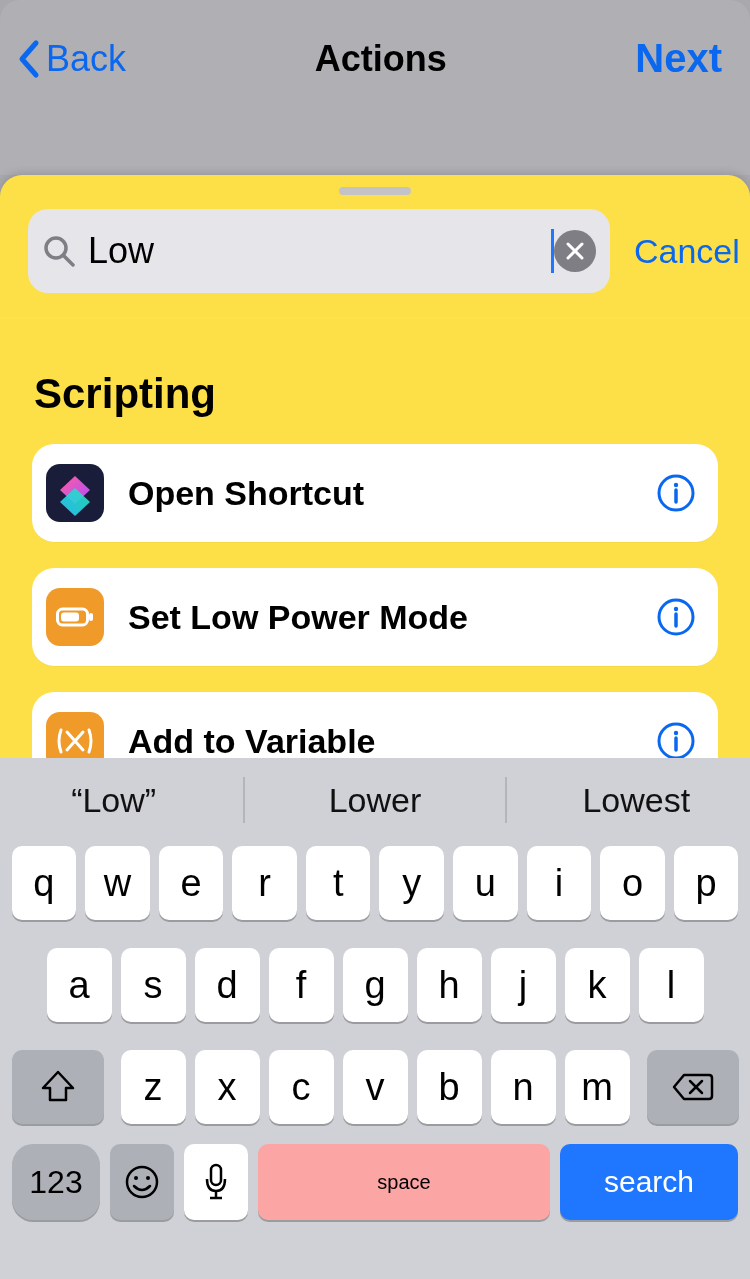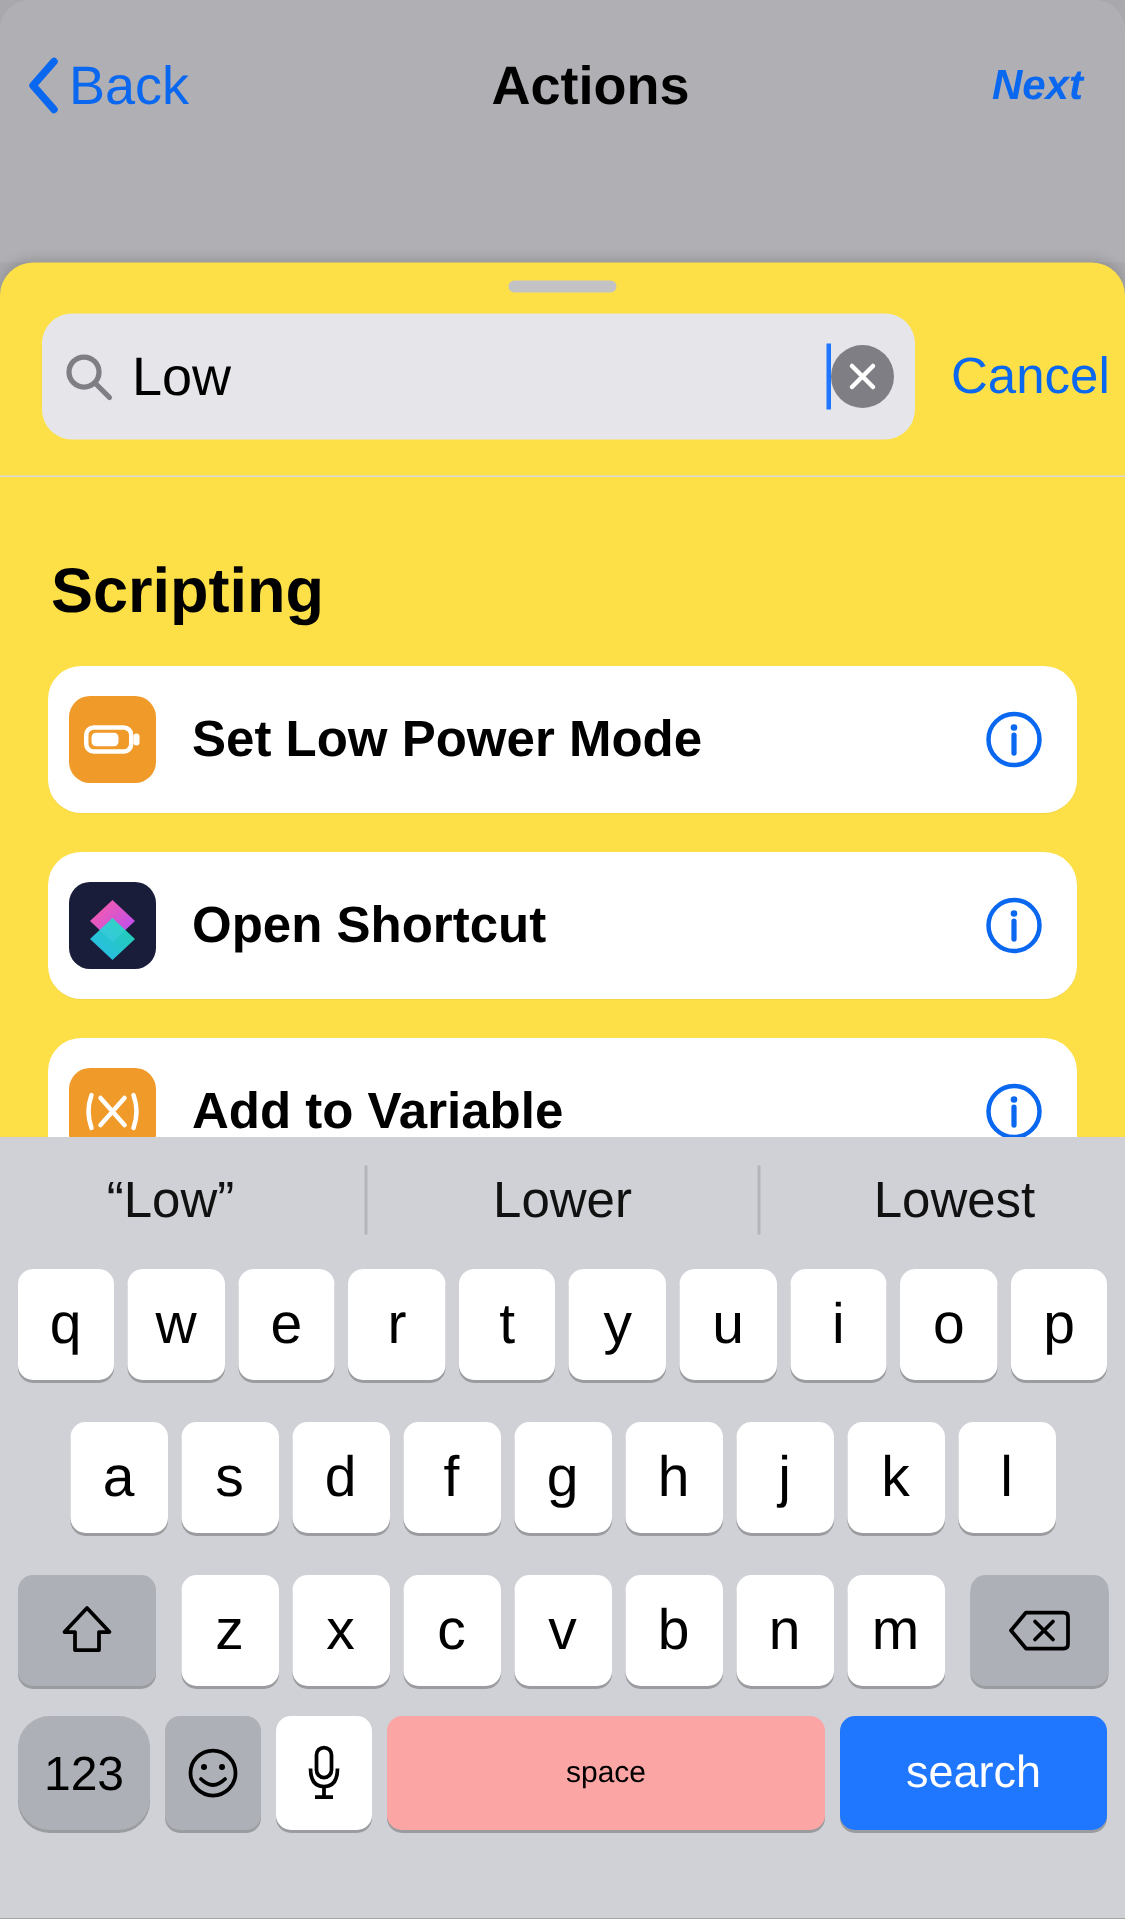--- a/index.html
+++ b/index.html
@@ -8,21 +8,21 @@
   
   .nav-header {
     position:absolute; left:0; top:0; width:750px; height:175px;
     background:#b0afb3;
     border-top-left-radius:20px; border-top-right-radius:20px;
   }
   .nav-row { display:flex; align-items:center; justify-content:space-between; padding:36px 28px 0 16px; }
   .back-btn { display:flex; align-items:center; color:#0a68f0; font-size:36px; }
   .back-chev { margin-right:6px; display:flex; align-items:center;}
   .nav-title { font-size:36px; font-weight:700; color:#000000; }
-  .next-btn { color:#0a68f0; font-size:28px; font-weight:600;font-style:italic; }
+  .next-btn { color:#0a68f0; font-size:40px; font-weight:600; }
 
   
   .search-sheet {
     position:absolute; left:0; top:175px; width:750px; height:calc(1279px - 175px - 521px);
     background:#fde047;
     border-top-left-radius:22px; border-top-right-radius:22px;
     box-shadow:0 -2px 8px rgba(0,0,0,0.15);
     overflow:hidden;
   }
   .grabber { width:72px; height:8px; background:#c3c3c6; border-radius:4px; margin:12px auto 14px; }
@@ -137,40 +137,20 @@
           </span>
         </div>
       </div>
       <div class="cancel-link">Cancel</div>
     </div>
     <div class="divider"></div>
 
     <div class="section-title">Scripting</div>
 
     <div class="results">
-
-      <div class="card">
-        <div class="icon-wrap icon-orange">
-          <svg width="38" height="22" viewBox="0 0 38 22">
-              <rect x="1.5" y="3" width="30" height="16" rx="5" ry="5" fill="none" stroke="#fff" stroke-width="3"></rect>
-              <rect x="5" y="6.5" width="18" height="9" rx="3" fill="#fff"></rect>
-              <rect x="33" y="7" width="4" height="8" rx="2" fill="#fff"></rect>
-            </svg>
-        </div>
-        <div class="card-label">Set Low Power Mode</div>
-        <div class="info-btn">
-          <span>
-            <svg width="40" height="40" viewBox="0 0 40 40">
-                <circle cx="20" cy="20" r="17" fill="none" stroke="#0a68f0" stroke-width="3"></circle>
-                <circle cx="20" cy="12" r="2.2" fill="#0a68f0"></circle>
-                <line x1="20" y1="17" x2="20" y2="29" stroke="#0a68f0" stroke-width="3.5" stroke-linecap="round"></line>
-              </svg>
-          </span>
-        </div>
-      </div>
 
       <div class="card">
         <div class="icon-wrap icon-dark">
           <svg width="58" height="58" viewBox="0 0 58 58">
             <defs>
               <linearGradient id="g1" x1="0" y1="0" x2="1" y2="1">
                   <stop offset="0" stop-color="#ff5ea0"></stop>
                   <stop offset="1" stop-color="#b04bff"></stop>
                 </linearGradient>
               <linearGradient id="g2" x1="0" y1="1" x2="1" y2="0">
@@ -189,20 +169,40 @@
                 <circle cx="20" cy="20" r="17" fill="none" stroke="#0a68f0" stroke-width="3"></circle>
                 <circle cx="20" cy="12" r="2.2" fill="#0a68f0"></circle>
                 <line x1="20" y1="17" x2="20" y2="29" stroke="#0a68f0" stroke-width="3.5" stroke-linecap="round"></line>
               </svg>
           </span>
         </div>
       </div>
 
       <div class="card">
         <div class="icon-wrap icon-orange">
+          <svg width="38" height="22" viewBox="0 0 38 22">
+              <rect x="1.5" y="3" width="30" height="16" rx="5" ry="5" fill="none" stroke="#fff" stroke-width="3"></rect>
+              <rect x="5" y="6.5" width="18" height="9" rx="3" fill="#fff"></rect>
+              <rect x="33" y="7" width="4" height="8" rx="2" fill="#fff"></rect>
+            </svg>
+        </div>
+        <div class="card-label">Set Low Power Mode</div>
+        <div class="info-btn">
+          <span>
+            <svg width="40" height="40" viewBox="0 0 40 40">
+                <circle cx="20" cy="20" r="17" fill="none" stroke="#0a68f0" stroke-width="3"></circle>
+                <circle cx="20" cy="12" r="2.2" fill="#0a68f0"></circle>
+                <line x1="20" y1="17" x2="20" y2="29" stroke="#0a68f0" stroke-width="3.5" stroke-linecap="round"></line>
+              </svg>
+          </span>
+        </div>
+      </div>
+
+      <div class="card">
+        <div class="icon-wrap icon-orange">
           <svg width="40" height="30" viewBox="0 0 40 30">
               <path d="M6 4 Q2 15 6 26 M34 4 Q38 15 34 26 M12 6 L28 24 M28 6 L12 24" fill="none" stroke="#fff" stroke-width="3" stroke-linecap="round"></path>
             </svg>
         </div>
         <div class="card-label">Add to Variable</div>
         <div class="info-btn">
           <span>
             <svg width="40" height="40" viewBox="0 0 40 40">
                 <circle cx="20" cy="20" r="17" fill="none" stroke="#0a68f0" stroke-width="3"></circle>
                 <circle cx="20" cy="12" r="2.2" fill="#0a68f0"></circle>

